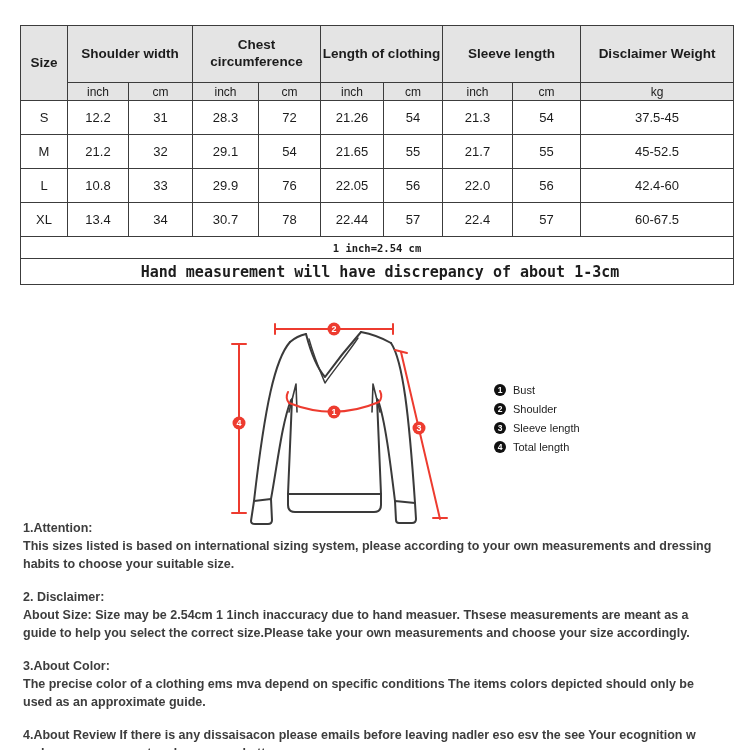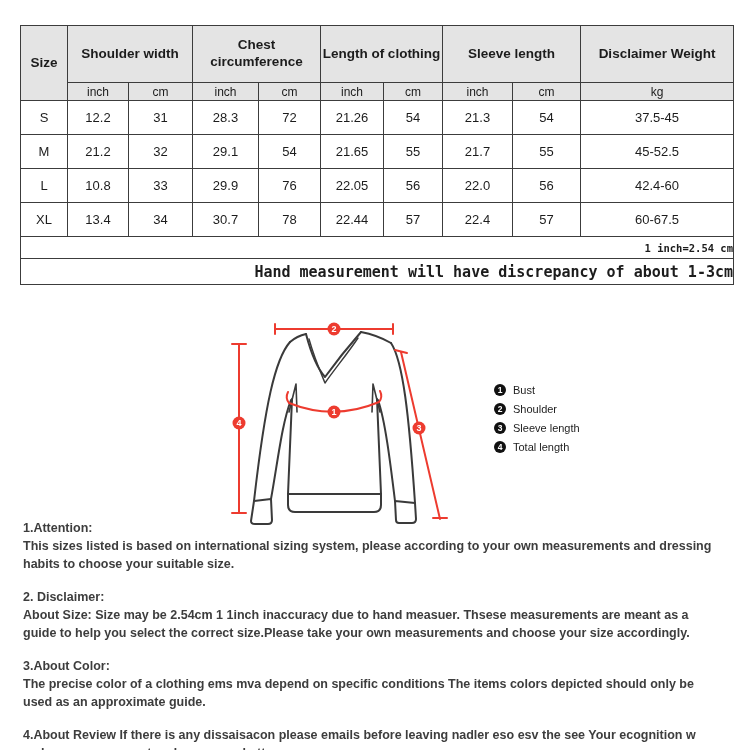--- a/index.html
+++ b/index.html
@@ -17,21 +17,21 @@
   table.size-chart th, table.size-chart td {
     border:1px solid #3c3c3c; text-align:center; vertical-align:middle;
     font-family:"Liberation Sans", sans-serif;
   }
   tr.head-row th { background:#e4e4e4; font-size:13.5px; font-weight:bold; height:57px; line-height:1.25; }
   tr.unit-row th { background:#e4e4e4; font-size:12px; font-weight:normal; height:18px; }
   tr.data-row td { background:#ffffff; font-size:13px; height:34px; }
   td.size-cell-s, td.size-cell-m { font-size:14px; }
   td.size-cell-l { font-size:12px; }
   td.size-cell-xl { font-size:11px; }
-  tr.note-row td { background:#ffffff; font-family:"DejaVu Sans Mono", monospace; font-weight:bold;text-align:right; }
+  tr.note-row td { background:#ffffff; font-family:"DejaVu Sans Mono", monospace; font-weight:bold; }
   tr.note-row-1 td { height:22px; font-size:10.5px; }
   tr.note-row-2 td { height:26px; font-size:15px;padding-left:6px; }
 
   
   .diagram { position:absolute; left:225px; top:315px; width:250px; height:215px; }
   .diagram svg { display:block; width:250px; height:215px; }
 
   
   .legend { position:absolute; left:494px; top:380px; }
   .legend-item { display:flex; align-items:center; height:19px; }

